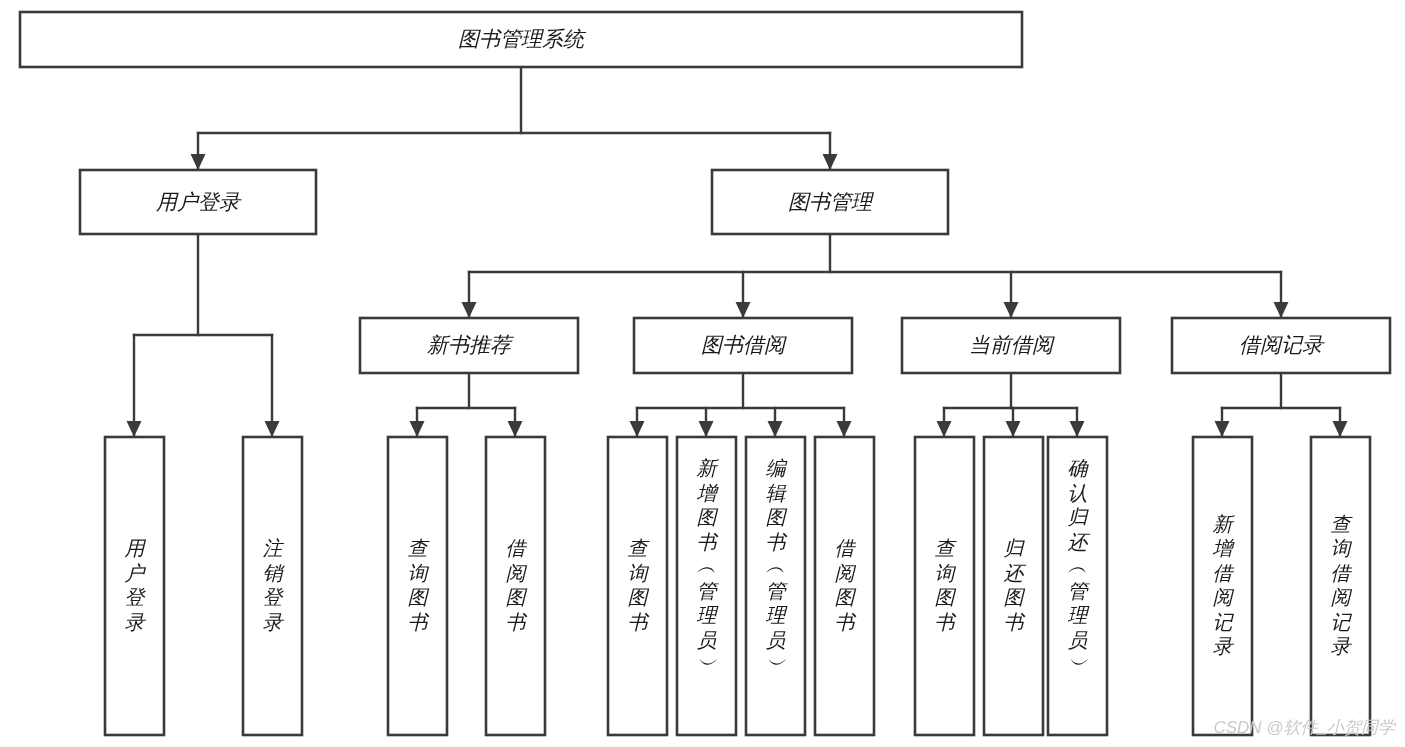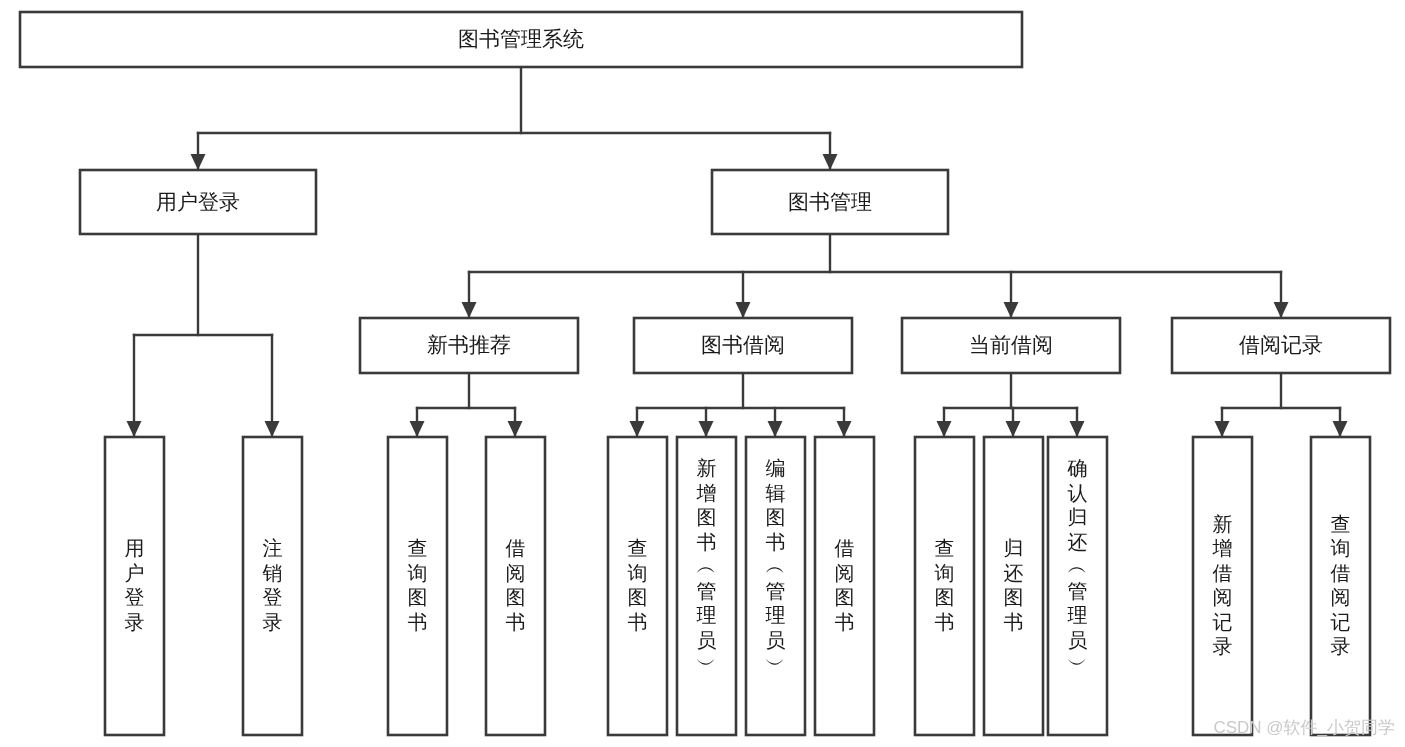--- a/index.html
+++ b/index.html
@@ -13,20 +13,21 @@
     font-family: "Liberation Sans", "DejaVu Sans", sans-serif;
     overflow: hidden;
     position: relative;
   }
   #diagram-root {
     position: absolute;
     left: 0;
     top: 0;
     width: 1405px;
     height: 747px;
+    font-style: italic;
   }
   svg.diagram-canvas {
     display: block;
     width: 1405px;
     height: 747px;
   }
   .node-box {
     fill: #ffffff;
     stroke: #3a3a3a;
     stroke-width: 2.6;

